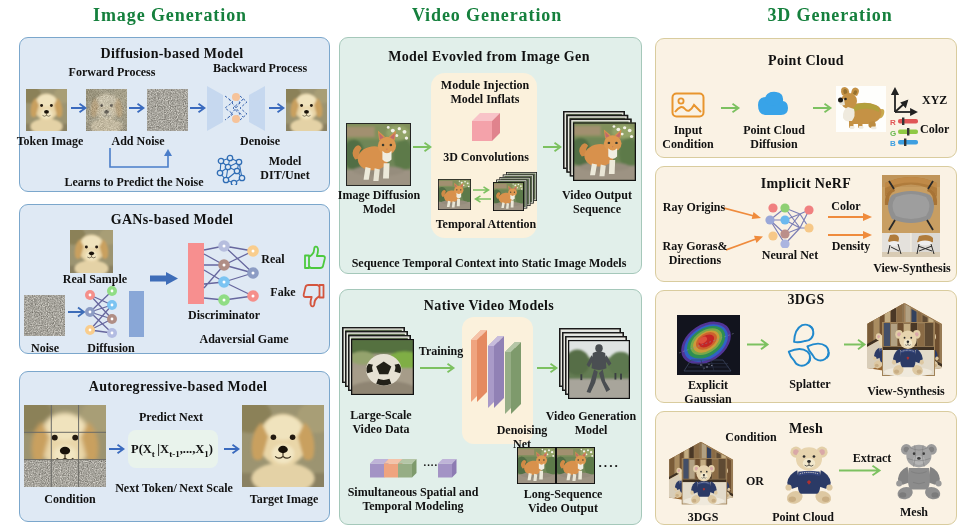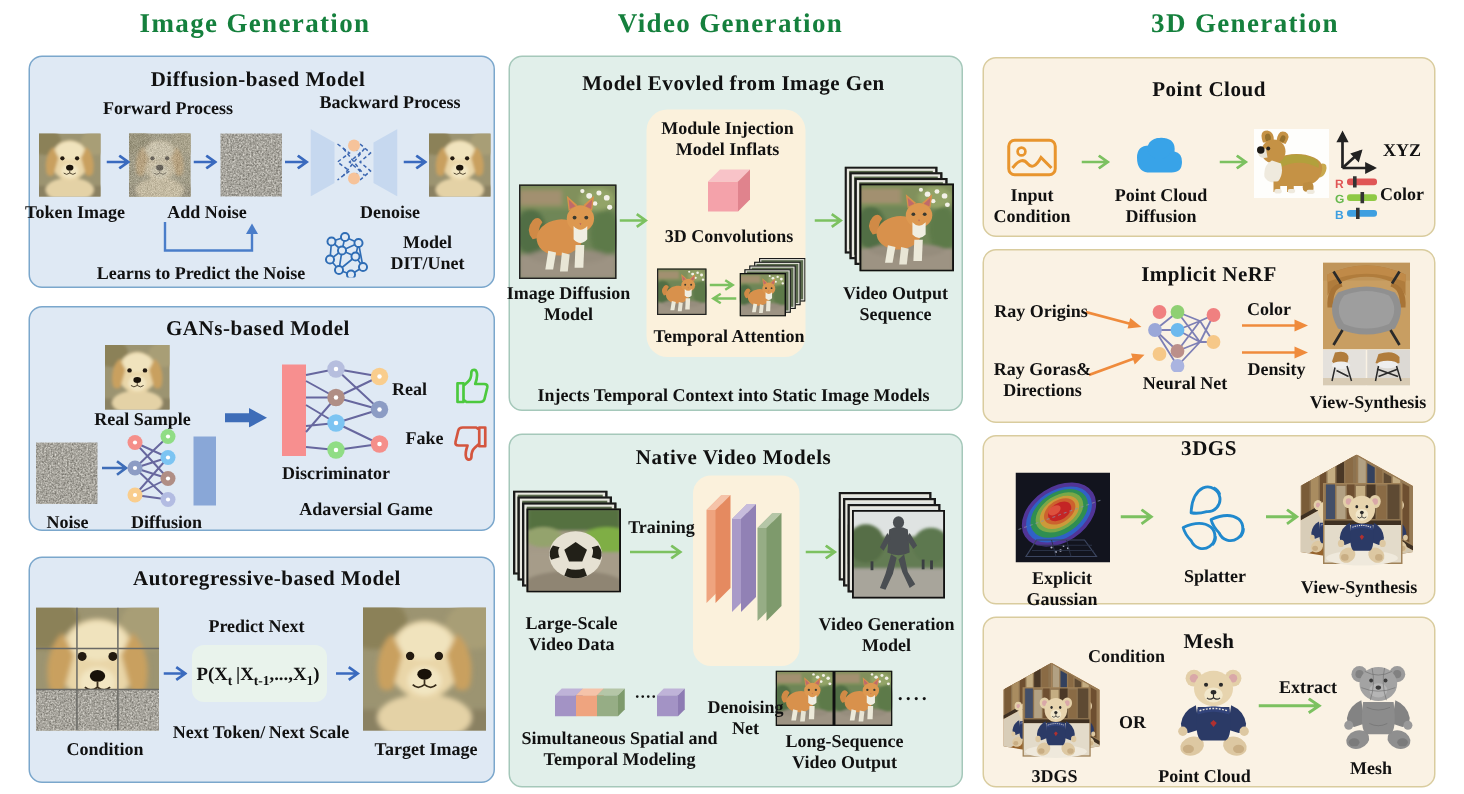--- a/index.html
+++ b/index.html
@@ -500,21 +500,21 @@
     <svg x="6.7" y="7.6" width="62" height="58" viewBox="0 0 100 100" preserveAspectRatio="none">
           <use href="#vframe"></use>
         </svg>
     <svg x="10" y="11.4" width="63" height="58.6" viewBox="0 0 100 100" preserveAspectRatio="none">
           <use href="#catimg"></use>
           <rect width="100" height="100" fill="none" stroke="#111" stroke-width="4"></rect>
         </svg>
   </svg>
     </div>
   <div class="lab" style="left:597px;top:189px;">Video Output<br>Sequence</div>
-  <div class="lab" style="left:489px;top:257px;">Injects Temporal Context into Static Image Models</div>
+  <div class="lab" style="left:489px;top:257px;">Sequence Temporal Context into Static Image Models</div>
 
   <div class="abs" style="left:342px;top:327px;">
       <svg width="73" height="68" viewBox="0 0 73 68">
     <svg x="0" y="0" width="63" height="56" viewBox="0 0 100 100" preserveAspectRatio="none">
           <use href="#vframe"></use>
         </svg>
     <svg x="3" y="4" width="63" height="56" viewBox="0 0 100 100" preserveAspectRatio="none">
           <use href="#vframe"></use>
         </svg>
     <svg x="6" y="8" width="63" height="56" viewBox="0 0 100 100" preserveAspectRatio="none">
@@ -557,21 +557,21 @@
       <path d="M4 14 L14 4 L14 66 L4 76 Z" fill="#a99ac8"></path>
         <path d="M4 14 L14 4 L20 4 L10 14 Z" fill="#c7bcdc"></path>
         <path d="M10 14 L20 4 L20 66 L10 76 Z" fill="#9181b5"></path>
     </g>
     <g transform="translate(34 12)">
       <path d="M4 14 L14 4 L14 66 L4 76 Z" fill="#96ad85"></path>
         <path d="M4 14 L14 4 L20 4 L10 14 Z" fill="#b5c6a7"></path>
         <path d="M10 14 L20 4 L20 66 L10 76 Z" fill="#7e9a6c"></path>
     </g>
   </svg>
-  <div class="lab" style="left:497px;top:424px;margin-top:41px;">Denoising<br>Net</div>
+  <div class="lab" style="left:522px;top:424px;">Denoising<br>Net</div>
   <svg class="abs" style="left:537px;top:363px;" width="22" height="10">
       <path d="M0 5 H19 M13.5 0.8 L19.5 5 L13.5 9.2" stroke="#7cc160" stroke-width="1.8" fill="none"></path>
     </svg>
 
   <div class="abs" style="left:559px;top:328px;">
       <svg width="73" height="72" viewBox="0 0 73 72">
     <svg x="0" y="0" width="62" height="59" viewBox="0 0 100 100" preserveAspectRatio="none">
           <use href="#rframe"></use>
         </svg>
     <svg x="3" y="4" width="62" height="59" viewBox="0 0 100 100" preserveAspectRatio="none">

